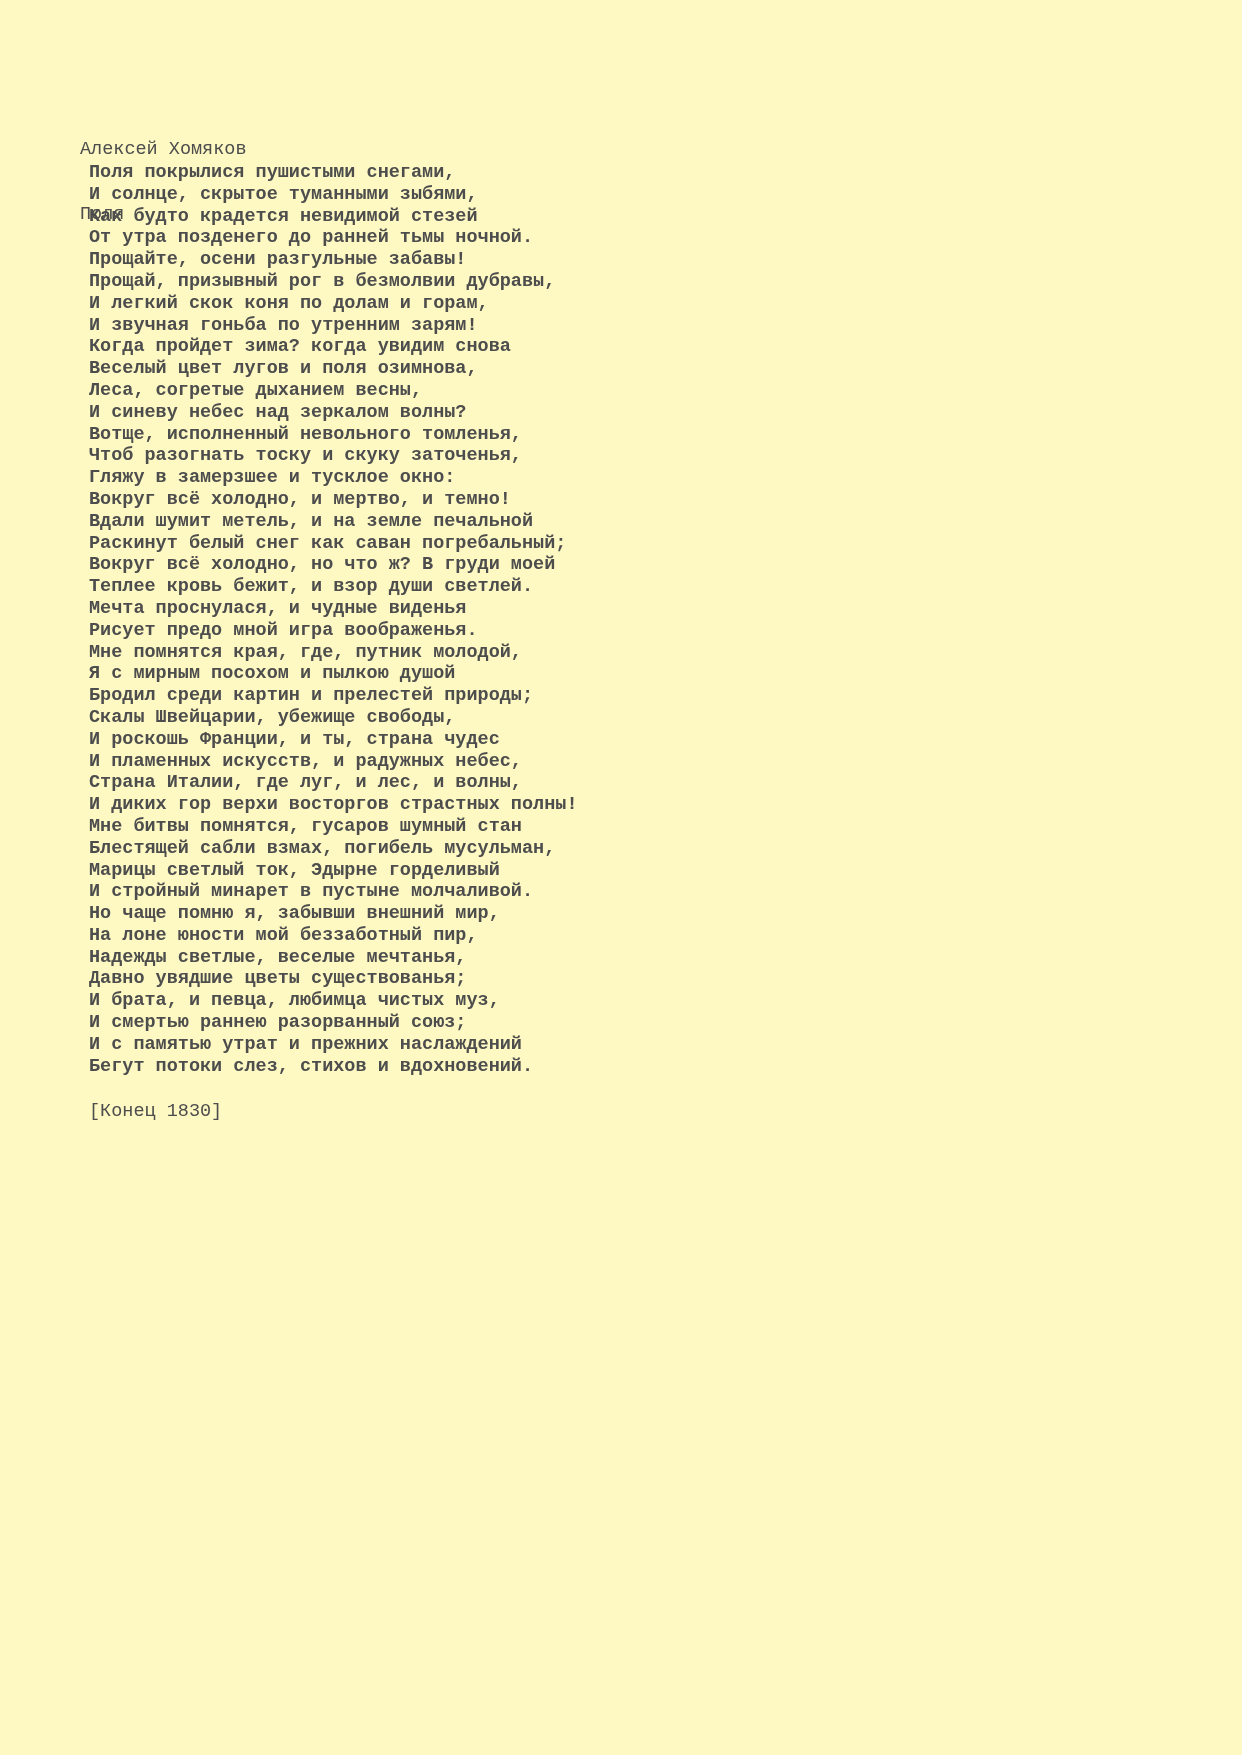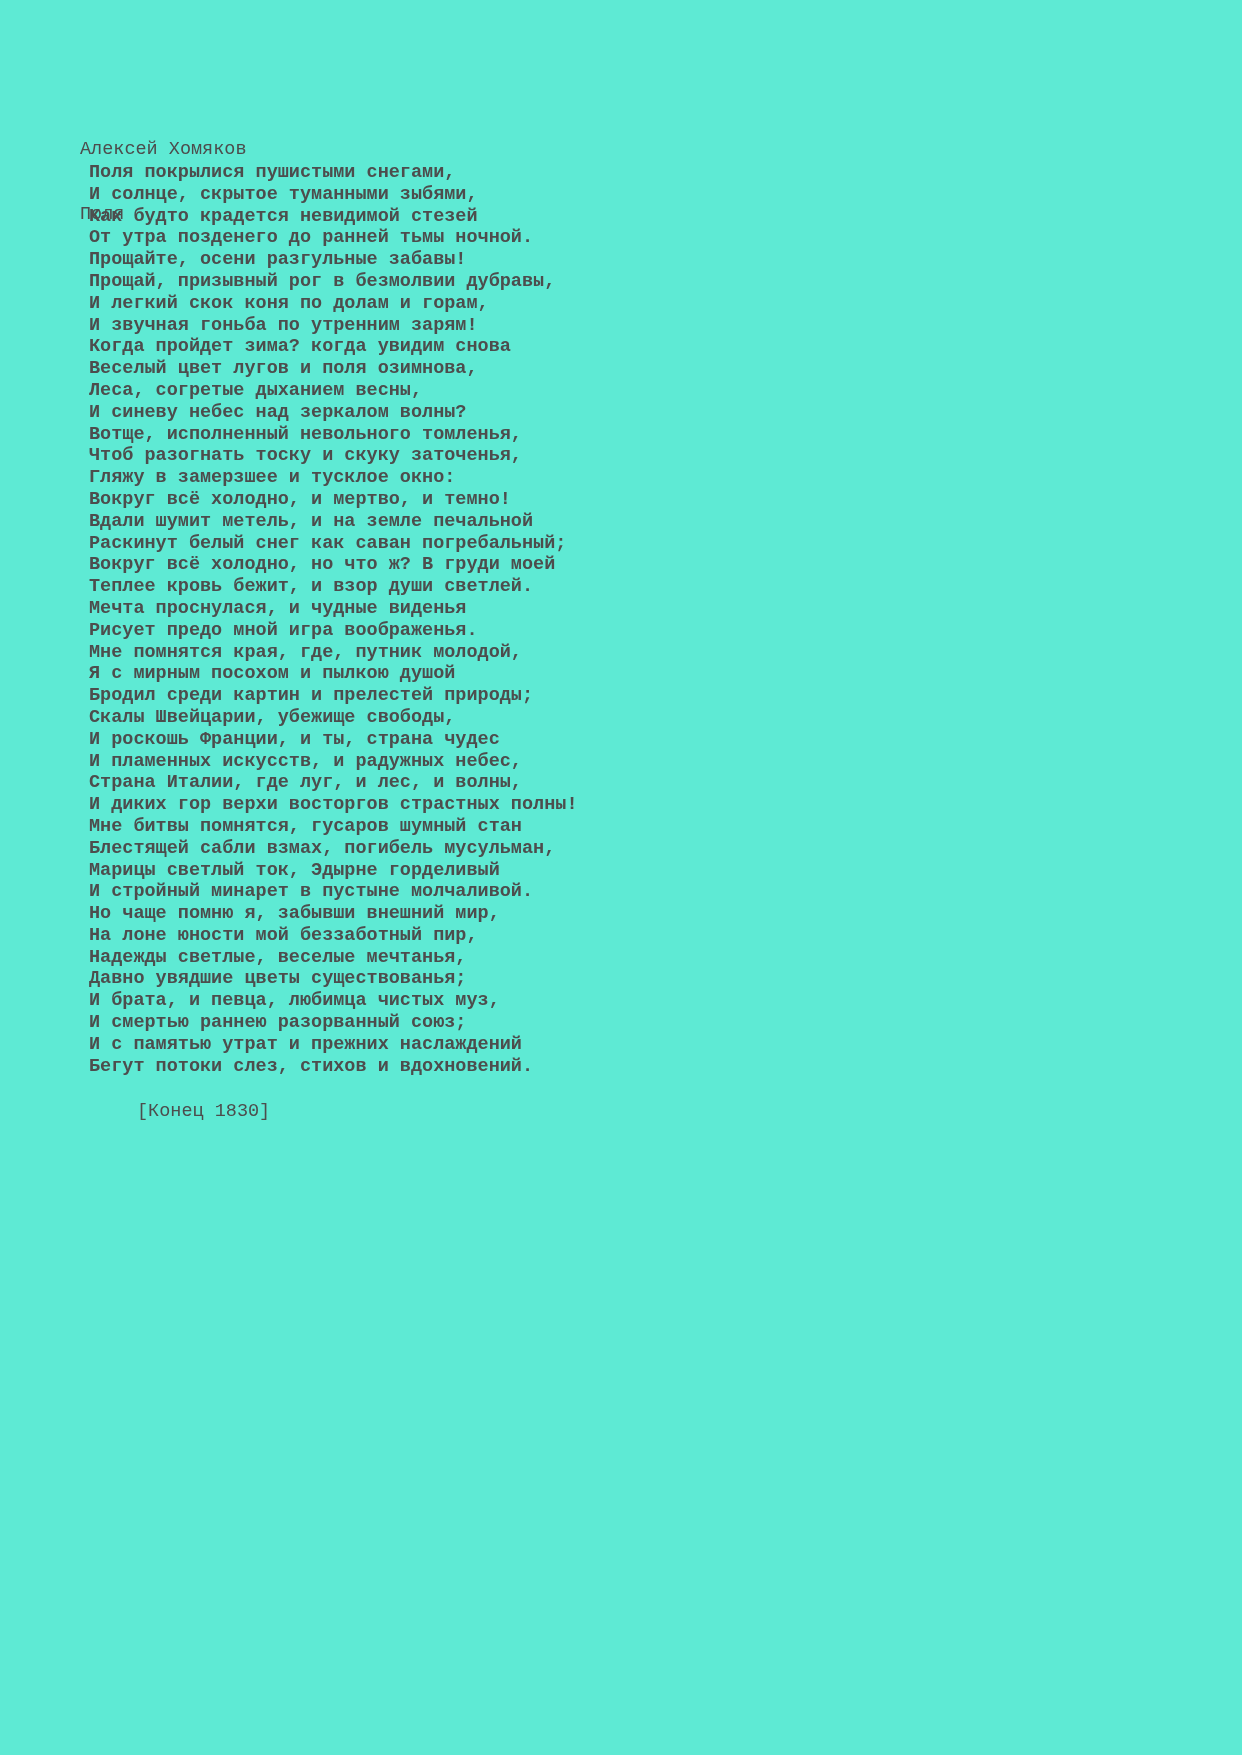--- a/index.html
+++ b/index.html
@@ -13,21 +13,21 @@
     position: relative;
     overflow: hidden;
     font-family: "Liberation Mono", "DejaVu Sans Mono", monospace;
     font-size: 18.5px;
     line-height: 21.8px;
     color: #4d4d4d;
   }
   .page {
     position: absolute;
     inset: 0;
-    background: #5eead4;
+    background: #fef9c3;
   }
   .header {
     position: absolute;
     left: 80px;
     top: 95px;
     white-space: pre;
   }
   .poem {
     position: absolute;
     left: 89px;
@@ -36,21 +36,20 @@
     font-weight: bold;
   }
   .poem .poem-line {
     height: 21.8px;
   }
   .footer {
     position: absolute;
     left: 89px;
     top: 1101px;
     white-space: pre;
-    margin-left: 48px;
   }
 </style>
 </head>
 <body>
 
 <div class="page">
   <div class="header">
     <div>Алексей Хомяков</div>
     <div>Поля</div>
   </div>

